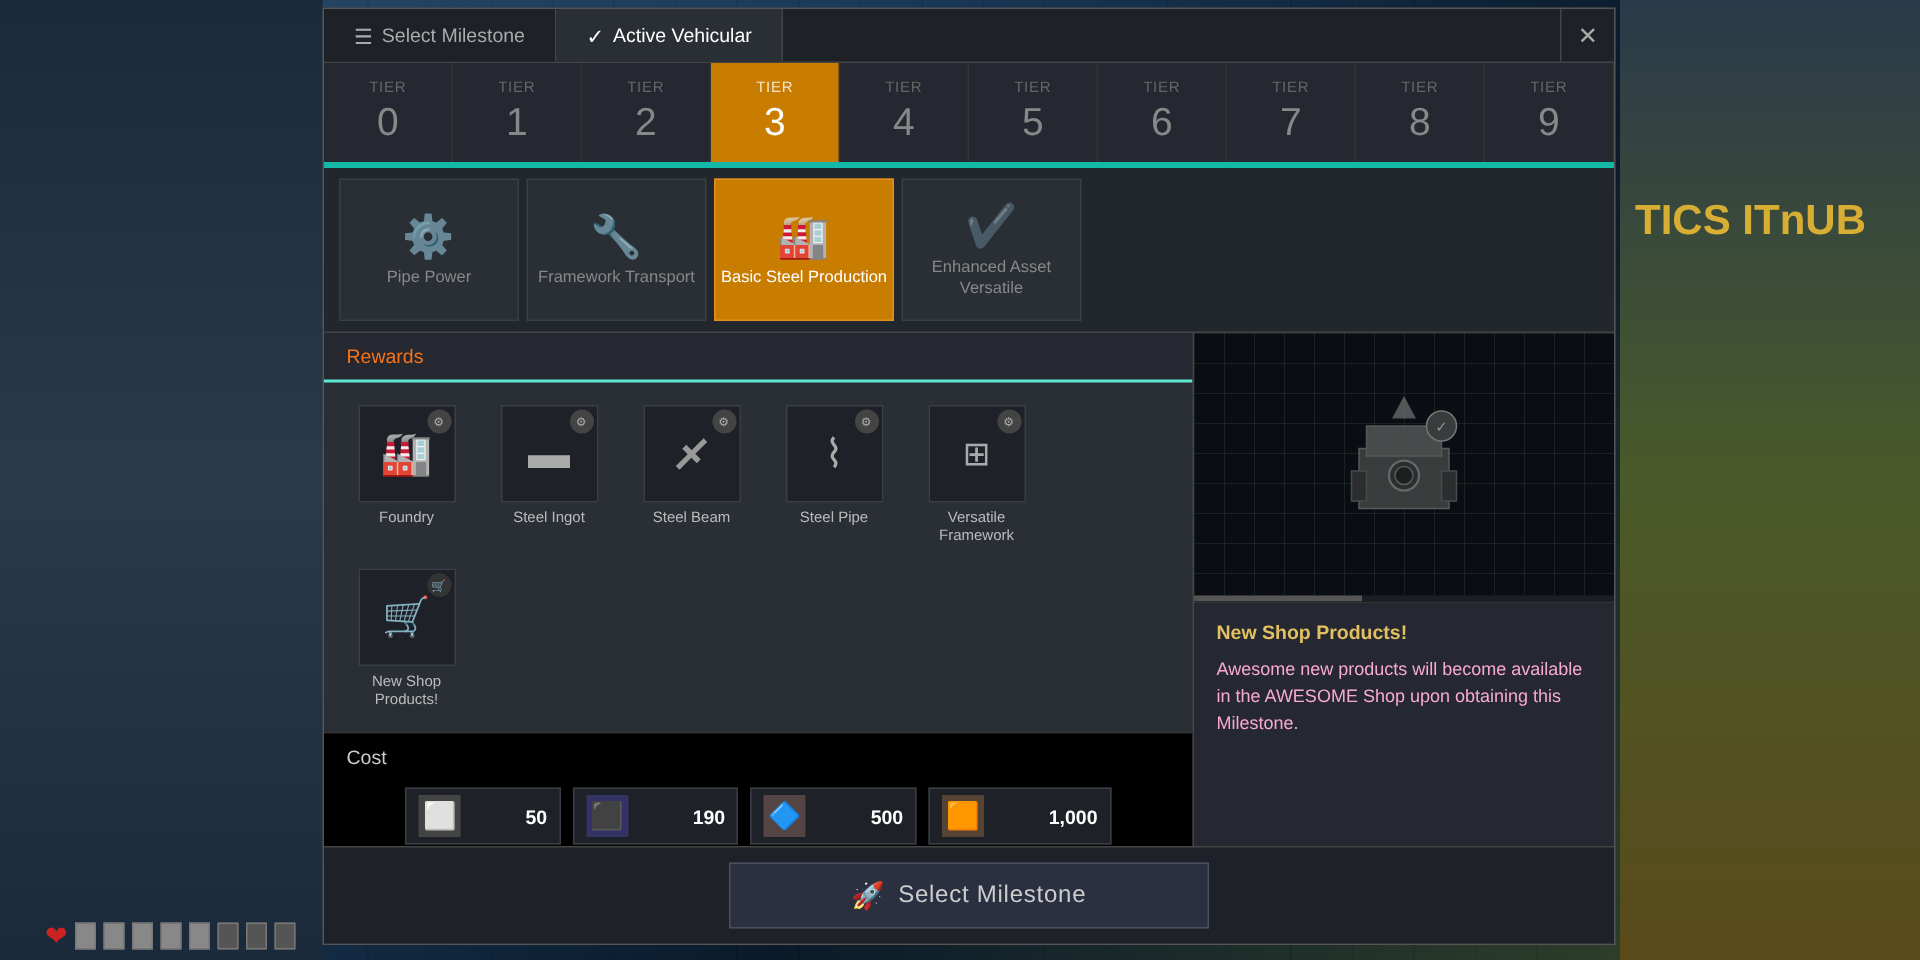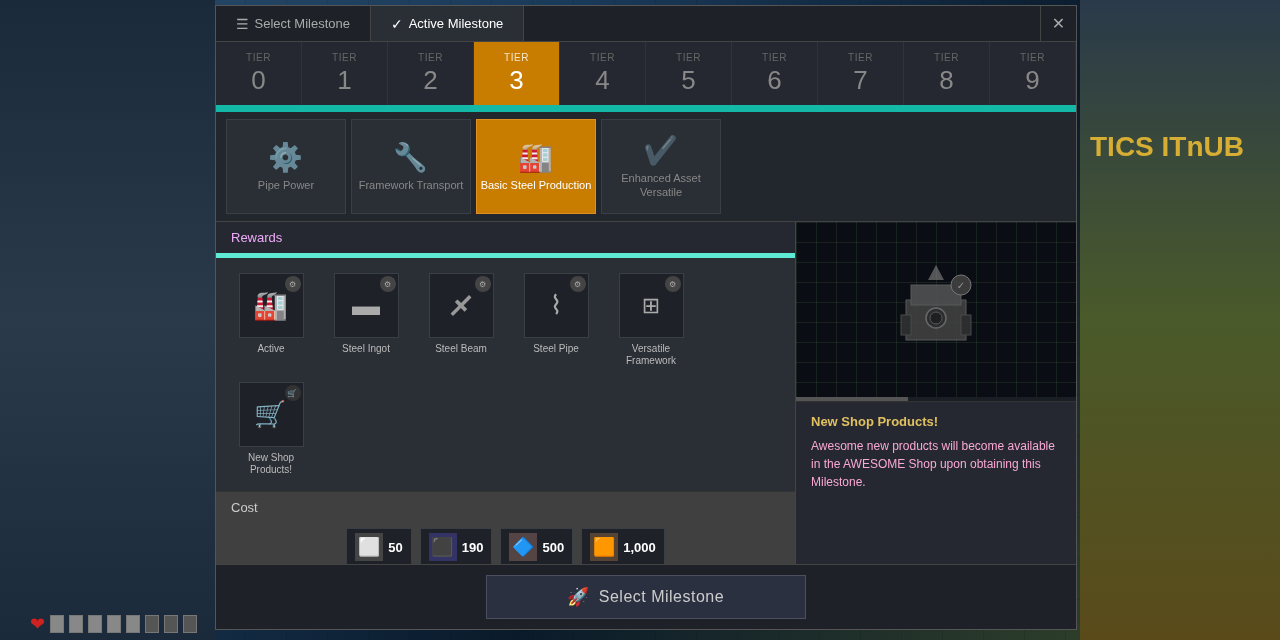--- a/index.html
+++ b/index.html
@@ -107,21 +107,21 @@
       color: #aaa;
       font-size: 16px;
       cursor: pointer;
       border-left: 1px solid #444;
     }
 
     
     .tier-bar {
       display: flex;
       background: #252830;
-      border-bottom: 7px solid #14b8a6;
+      border-bottom: 4px solid #14b8a6;
       height: 70px;
       flex-shrink: 0;
       overflow: hidden;
     }
     .tier-cell {
       flex: 1;
       display: flex;
       flex-direction: column;
       align-items: center;
       justify-content: center;
@@ -190,23 +190,23 @@
     .rewards-section {
       flex: 1;
       display: flex;
       flex-direction: column;
       border-right: 1px solid #444;
       overflow: hidden;
     }
     .section-header {
       padding: 8px 15px;
       font-size: 13px;
-      color: #f0abfc;
+      color: #f97316;
       background: #252830;
-      border-bottom: 5px solid #5eead4;
+      border-bottom: 2px solid #5eead4;
     }
 
     .rewards-grid {
       display: flex;
       flex-wrap: wrap;
       padding: 15px;
       gap: 15px;
       flex: 1;
       align-content: flex-start;
     }
@@ -249,21 +249,21 @@
       font-size: 10px;
       text-align: center;
       color: #bbb;
       line-height: 1.2;
     }
 
     
     .cost-section {
       border-top: 1px solid #333;
       padding: 8px 15px;
-      background: #404040;
+      background: #000000;
     }
     .cost-header {
       font-size: 13px;
       color: #ccc;
       margin-bottom: 8px;
     }
     .cost-items {
       display: flex;
       gap: 8px;
       justify-content: center;
@@ -285,20 +285,21 @@
       background: #333;
       display: flex;
       align-items: center;
       justify-content: center;
       font-size: 16px;
     }
     .cost-amount {
       font-size: 13px;
       color: #fff;
       font-weight: bold;
+      margin-left: 38px;
     }
 
     
     .info-panel {
       width: 280px;
       display: flex;
       flex-direction: column;
       background: #252830;
     }
     .preview-area {
@@ -413,21 +414,21 @@
 
 <div class="dialog">
 
   <div class="title-bar">
     <div class="tab">
       <span class="tab-icon">☰</span>
       <span>Select Milestone</span>
     </div>
     <div class="tab active">
       <span class="tab-icon">✓</span>
-      <span>Active Milestone</span>
+      <span>Active Vehicular</span>
     </div>
     <div class="close-btn">✕</div>
   </div>
 
   <div class="tier-bar">
     <div class="tier-cell">
       <span class="tier-label">Tier</span>
       <span class="tier-num">0</span>
     </div>
     <div class="tier-cell">
@@ -491,21 +492,21 @@
 
     <div class="rewards-section">
       <div class="section-header">Rewards</div>
       <div class="rewards-grid">
 
         <div class="reward-item">
           <div class="reward-icon-wrap">
             <span style="font-size:28px;">🏭</span>
             <div class="reward-badge">⚙</div>
           </div>
-          <span class="reward-name">Active</span>
+          <span class="reward-name">Foundry</span>
         </div>
 
         <div class="reward-item">
           <div class="reward-icon-wrap">
             <span style="font-size:28px; color:#aaa;">▬</span>
             <div class="reward-badge">⚙</div>
           </div>
           <span class="reward-name">Steel Ingot</span>
         </div>
 

